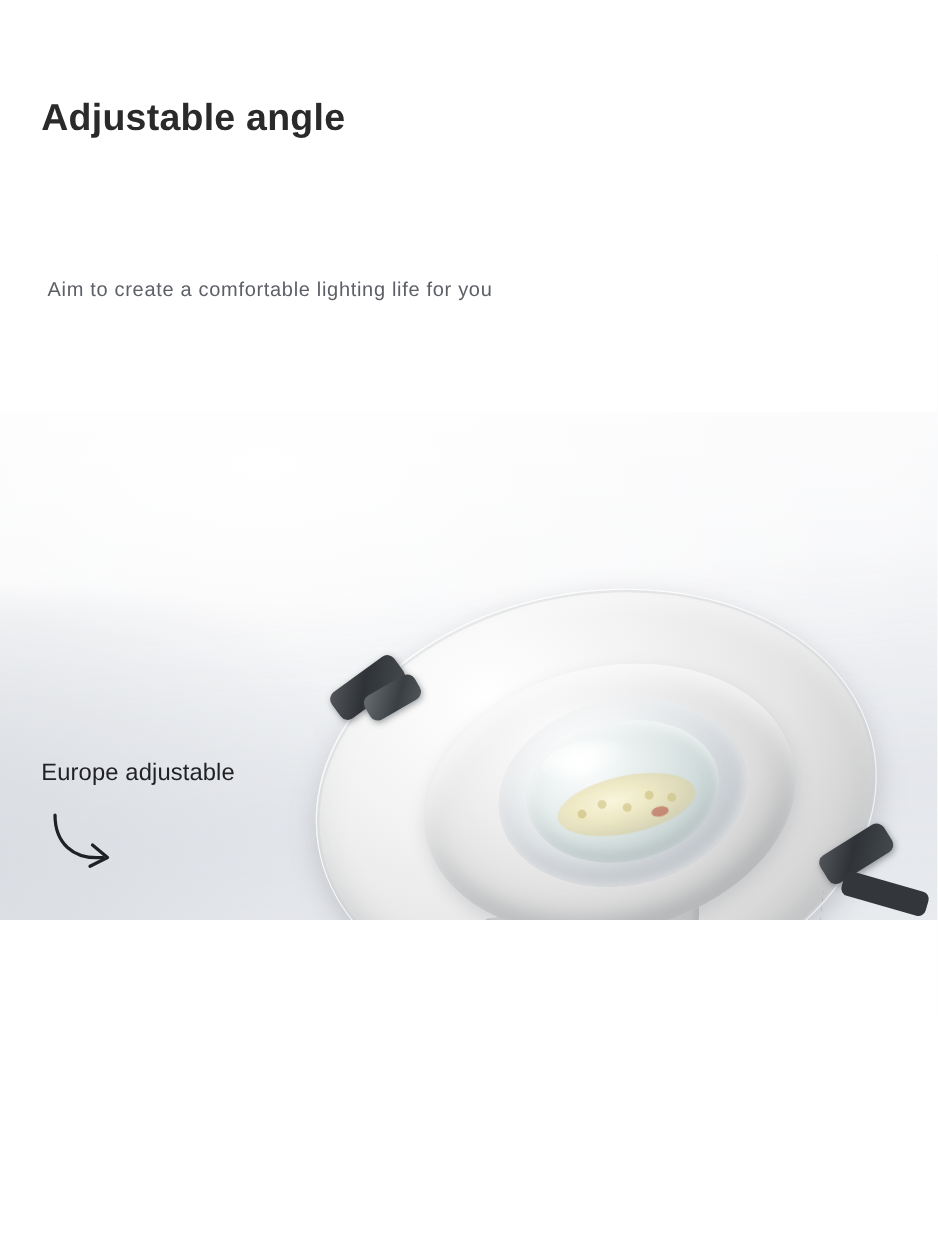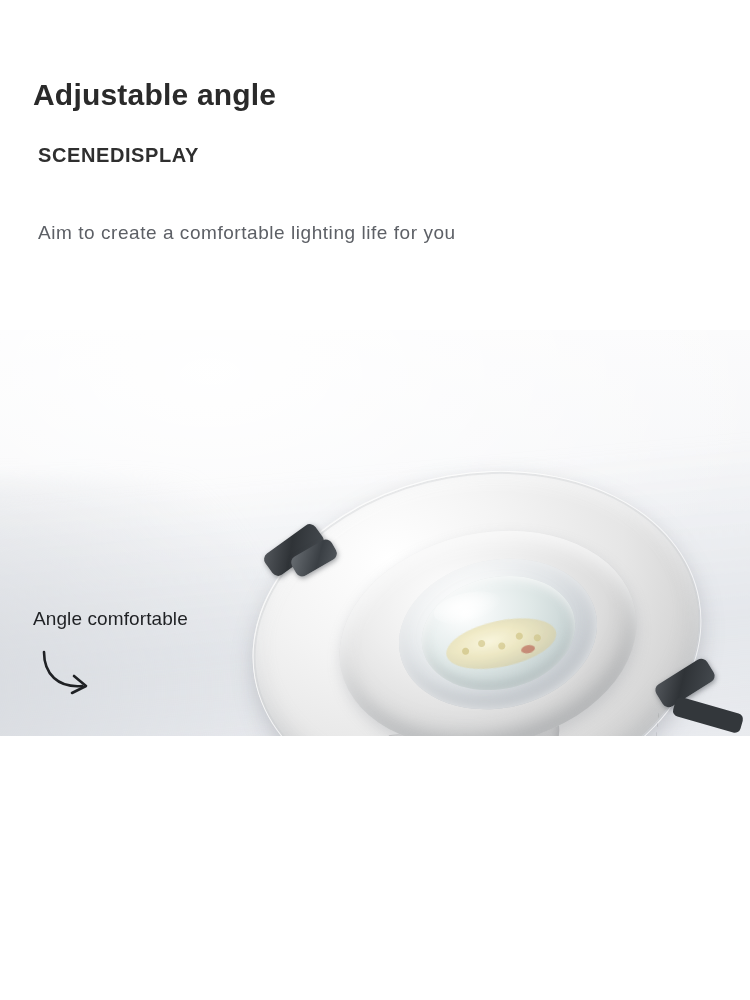--- a/index.html
+++ b/index.html
@@ -53,21 +53,21 @@
     font-weight: 600;
     color: #2f2f2f;
     letter-spacing: 0.6px;
     white-space: nowrap;
   }
 
   .tagline {
     position: absolute;
     left: 38px;
     top: 220px;
-    font-size: 19px;
+    font-size: 16px;
     line-height: 25px;
     color: #5d6066;
     letter-spacing: 0.55px;
     white-space: nowrap;
   }
 
   
   .photo {
     position: absolute;
     left: 0;
@@ -356,21 +356,20 @@
     z-index: 8;
   }
 </style>
 </head>
 <body>
 
 <div id="page">
 
   <div class="text-block">
     <div class="title">Adjustable angle</div>
-    <div class="subtitle">SCENEDISPLAY</div>
     <div class="tagline">
       <div>Aim to create a comfortable lighting life for you</div>
     </div>
   </div>
 
   <div class="photo">
     <div class="wash-a"></div>
     <div class="wash-b"></div>
     <div class="corner-shade"></div>
     <div class="wash-c"></div>
@@ -392,21 +391,21 @@
       </div>
       <div class="clip left"></div>
       <div class="clip left2"></div>
       <div class="clip right"></div>
       <div class="wire"></div>
       <div class="wire2"></div>
     </div>
   </div>
 
   <div class="annotation">
-    <span class="anno-text">Angle comfortable</span>
+    <span class="anno-text">Europe adjustable</span>
   </div>
   <div class="anno-arrow">
     <svg width="64" height="52" viewBox="0 0 64 52" fill="none" xmlns="http://www.w3.org/2000/svg">
       <path d="M6 4 C6 26, 20 40, 44 38" stroke="#1f2124" stroke-width="2.6" fill="none" stroke-linecap="round"></path>
       <path d="M36 28 L48 38 L34 45" stroke="#1f2124" stroke-width="2.6" fill="none" stroke-linecap="round" stroke-linejoin="round"></path>
     </svg>
   </div>
 
 </div>
 

